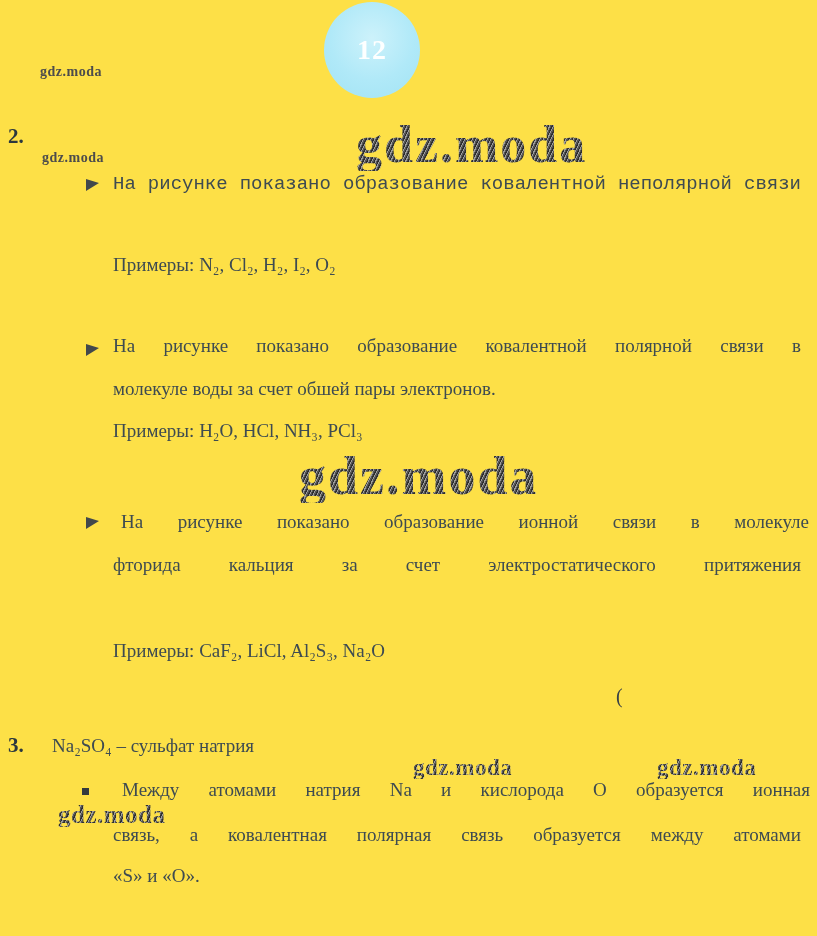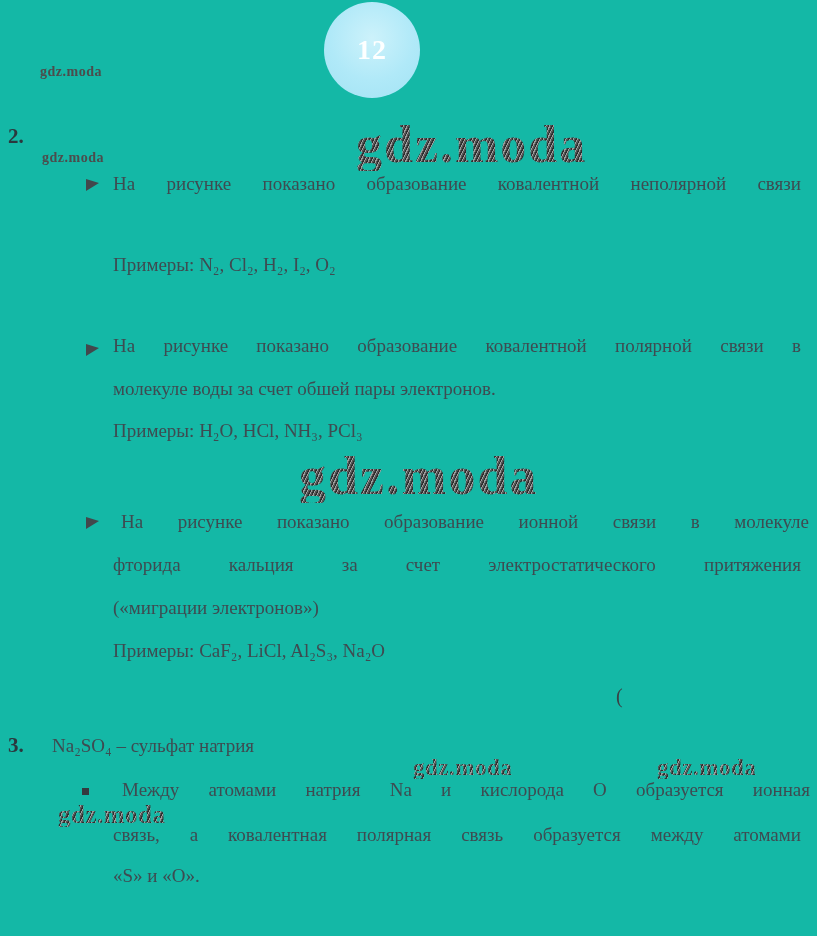--- a/index.html
+++ b/index.html
@@ -1,20 +1,20 @@
 <!DOCTYPE html>
 <html><head>
 <meta charset="utf-8">
 <style>
   html, body { margin: 0; padding: 0; background: #ffffff; }
   .page {
     position: relative;
     width: 817px;
     height: 936px;
-    background: #14b8a6;
+    background: #fde047;
     overflow: hidden;
     font-family: "Liberation Serif", "DejaVu Serif", serif;
   }
   .badge {
     position: absolute;
     left: 324px; top: 2px;
     width: 96px; height: 96px;
     border-radius: 50%;
     background: radial-gradient(circle at 50% 38%, #cdf2fb 0%, #b0e9f8 55%, #a2e3f4 100%);
     display: flex; align-items: center; justify-content: center;
@@ -88,32 +88,31 @@
   <div class="wm wm-hatch wm-big" style="left:356px; top:119px;">gdz.moda</div>
   <div class="wm wm-solid-sm" style="left:42px; top:150px;">gdz.moda</div>
   <div class="wm wm-hatch wm-big" style="left:299px; top:449px; font-size:54px;">gdz.moda</div>
   <div class="wm wm-hatch wm-med" style="left:413px; top:756px;">gdz.moda</div>
   <div class="wm wm-hatch wm-med" style="left:657px; top:756px;">gdz.moda</div>
   <div class="wm wm-hatch wm-med" style="left:58px; top:802px; font-size:25px;">gdz.moda</div>
 
   <div class="num" style="left:8px; top:124px;">2.</div>
 
   <div class="arrow-marker" style="left:86px; top:178px;"></div>
-  <div class="tl j" style="left:113px; top:172px;">На рисунке показано образование ковалентной неполярной связи</div>
+  <div class="tl j" style="left:113px; top:172px;font-family:Liberation Mono, monospace;">На рисунке показано образование ковалентной неполярной связи</div>
   <div class="tl" style="left:113px; top:253px;">Примеры: N₂, Cl₂, H₂, I₂, O₂</div>
 
   <div class="arrow-marker" style="left:86px; top:343px;"></div>
   <div class="tl j" style="left:113px; top:334px;">На рисунке показано образование ковалентной полярной связи в</div>
   <div class="tl" style="left:113px; top:377px;">молекуле воды за счет обшей пары электронов.</div>
   <div class="tl" style="left:113px; top:419px;">Примеры: H₂O, HCl, NH₃, PCl₃</div>
 
   <div class="arrow-marker" style="left:86px; top:516px;"></div>
   <div class="tl j" style="left:113px; top:510px;margin-left:8px;">На рисунке показано образование ионной связи в молекуле</div>
   <div class="tl j" style="left:113px; top:553px;">фторида кальция за счет электростатического притяжения</div>
-  <div class="tl" style="left:113px; top:596px;">(«миграции электронов»)</div>
   <div class="tl" style="left:113px; top:639px;">Примеры: CaF₂, LiCl, Al₂S₃, Na₂O</div>
 
   <div class="paren" style="left:616px; top:686px;">(</div>
 
   <div class="num" style="left:8px; top:733px;">3.</div>
   <div class="tl" style="left:38px; top:734px;margin-left:14px;">Na₂SO₄ – сульфат натрия</div>
 
   <div class="square-marker" style="left:82px; top:788px;"></div>
   <div class="tl j" style="left:122px; top:778px;">Между атомами натрия Na и кислорода О образуется ионная</div>
   <div class="tl j" style="left:113px; top:823px;">связь, а ковалентная полярная связь образуется между атомами</div>

